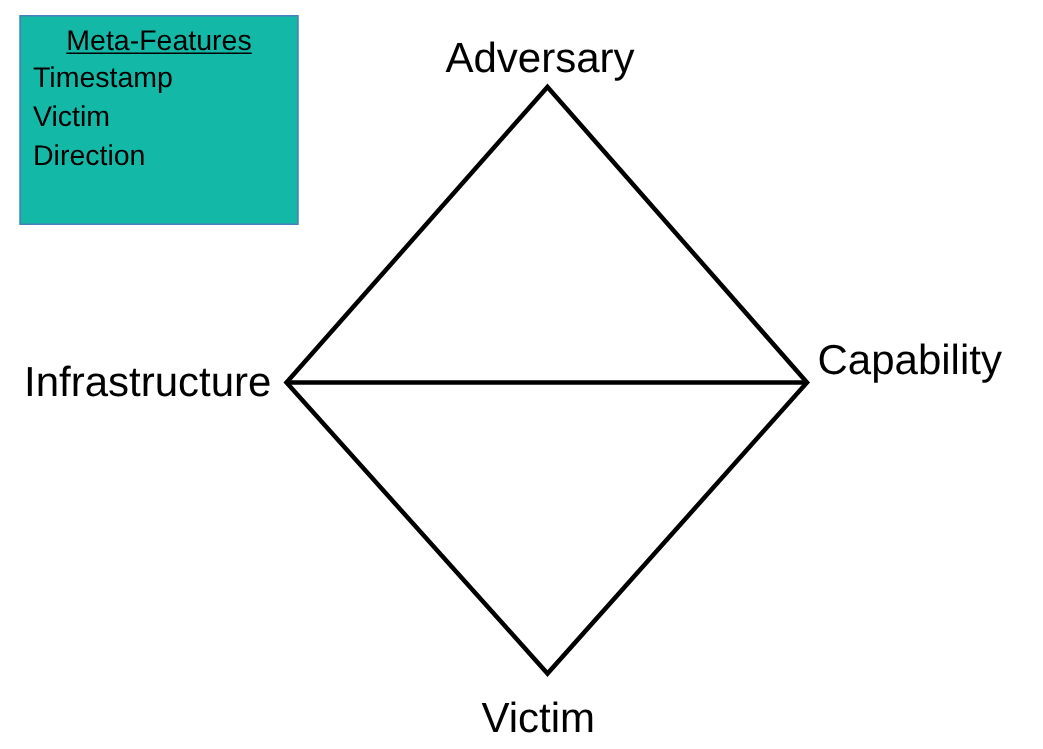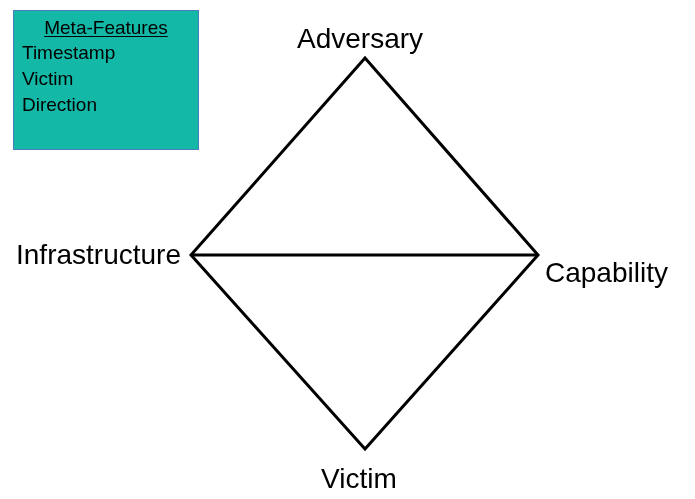--- a/index.html
+++ b/index.html
@@ -77,21 +77,21 @@
     position: absolute;
     left: 297px;
     top: 22px;
   }
   .lbl-infrastructure {
     left: 16px;
     top: 238px;
   }
   .lbl-capability {
     left: 545px;
-    top: 256px;
+    top: 223px;
     text-align: center;
   }
   .lbl-victim {
     left: 321px;
     top: 442px;
     margin-top: 20px;
   }
 </style>
 </head>
 <body>

